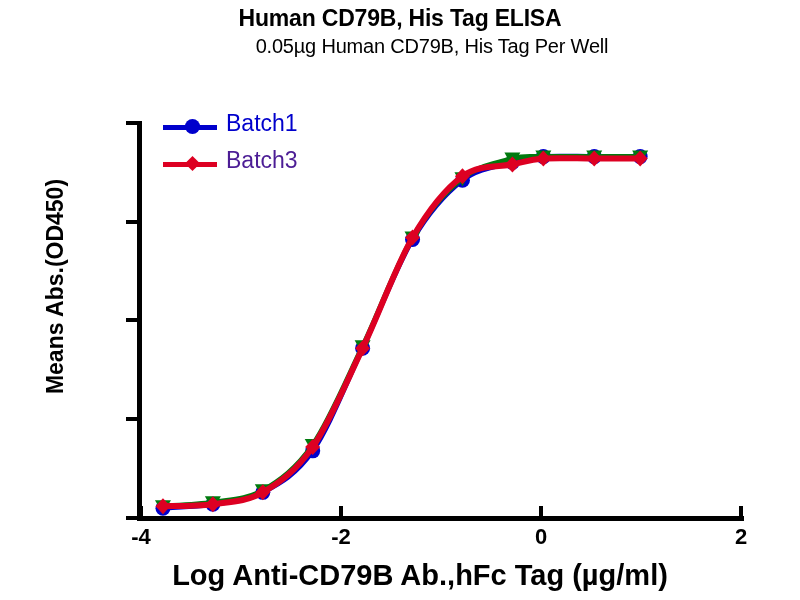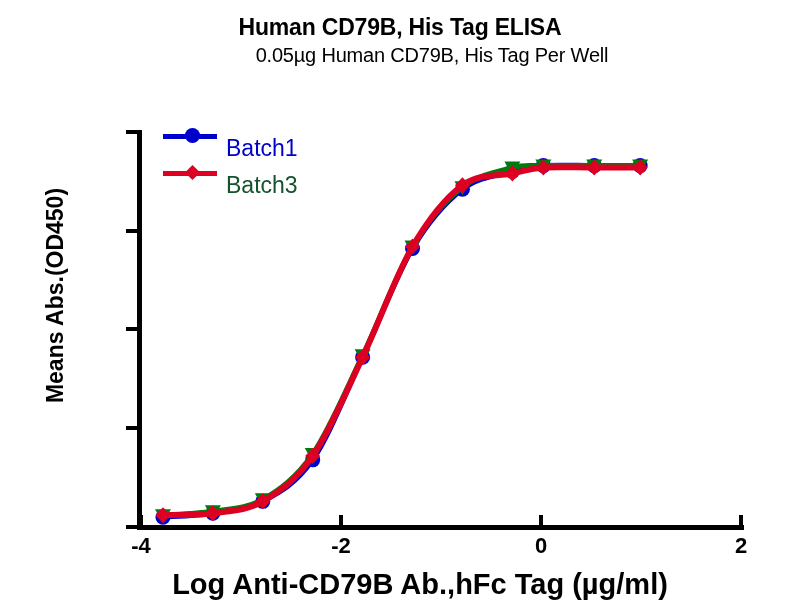--- a/index.html
+++ b/index.html
@@ -6,21 +6,21 @@
   html, body { margin: 0; padding: 0; }
   body {
     width: 800px; height: 600px;
     background: #ffffff;
     font-family: "Liberation Sans", sans-serif;
     overflow: hidden;
     position: relative;
   }
   #figure {
     position: absolute;
-    left: 0; top: 12px;
+    left: 0; top: 3px;
     width: 800px; height: 476px;
   }
   .title {
     position: absolute;
     left: 0; top: 2px; width: 800px;
     text-align: center;
     font-size: 23px;
     font-weight: bold;
     color: #000000;
     letter-spacing: -0.2px;
@@ -108,21 +108,20 @@
     position: absolute;
     left: 20px; top: 7px;
     width: 19px; height: 19px;
   }
   .legend-text {
     position: absolute;
     left: 63px; top: 0px;
     font-size: 23px;
     font-weight: normal;
     white-space: nowrap;
-    margin-top: 16px;
   }
   svg { display: block; }
 </style>
 </head>
 <body>
 
 <div id="figure">
 
   <div class="title">Human CD79B, His Tag ELISA</div>
   <div class="subtitle">0.05µg Human CD79B, His Tag Per Well</div>
@@ -203,17 +202,17 @@
       <svg class="legend-marker" viewBox="0 0 20 20">
         <circle cx="10" cy="10" r="8" fill="#0000CC"></circle>
       </svg>
       <div class="legend-text" style="color:#0000CC">Batch1</div>
     </div>
     <div class="legend-row">
       <div class="legend-line" style="background:#DD0022"></div>
       <svg class="legend-marker" viewBox="0 0 20 20">
         <polygon points="10,2 18,10 10,18 2,10" fill="#DD0022"></polygon>
       </svg>
-      <div class="legend-text" style="color:#14532d">Batch3</div>
+      <div class="legend-text" style="color:#4c1d95">Batch3</div>
     </div>
   </div>
 
 </div>
 
 </body></html>

